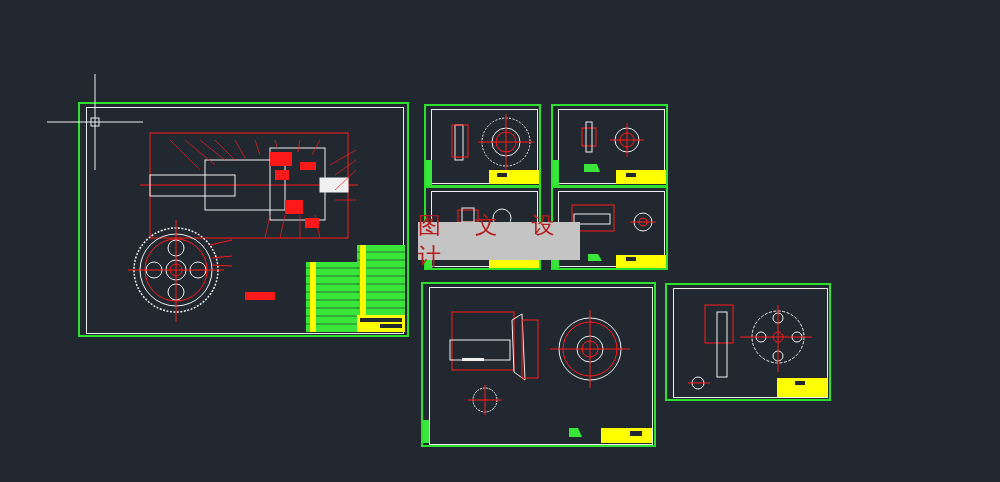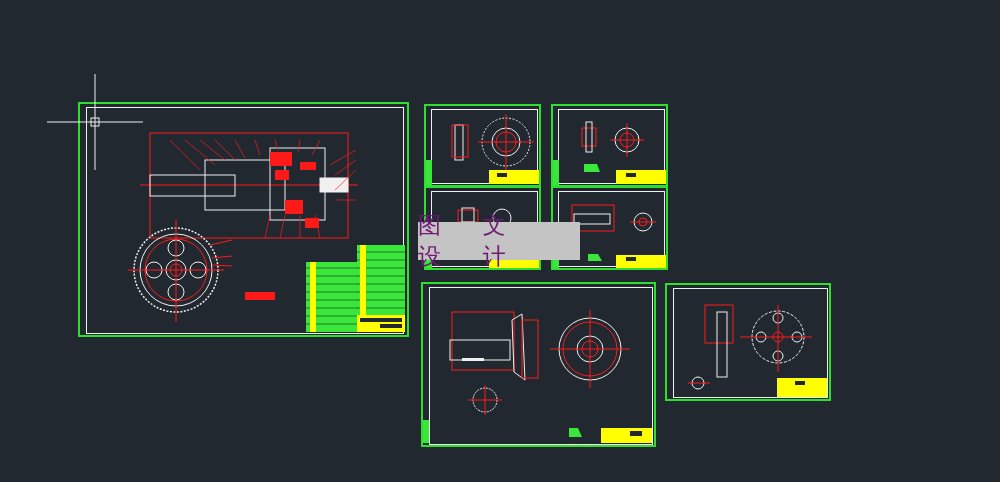--- a/index.html
+++ b/index.html
@@ -1,20 +1,20 @@
 <!DOCTYPE html>
 <html><head>
 <meta charset="utf-8">
 <style>
   html, body { margin:0; padding:0; }
   body { width:1000px; height:482px; background:#212830; position:relative; overflow:hidden; font-family:"DejaVu Sans", sans-serif; }
   .canvas { position:absolute; left:0; top:0; width:1000px; height:482px; }
   .sheet { position:absolute; border:2px solid #2ee02e; box-sizing:border-box; }
   .sheet .inner { position:absolute; border:1px solid #f0f0f0; box-sizing:border-box; }
-  .watermark { position:absolute; left:418px; top:222px; width:162px; height:38px; background:#c4c4c4; display:flex; align-items:center; justify-content:center; letter-spacing:14px; font-family:Liberation Mono, monospace; font-size:23px; color:#701a75; }
+  .watermark { position:absolute; left:418px; top:222px; width:162px; height:38px; background:#c4c4c4; display:flex; align-items:center; justify-content:center; letter-spacing:14px; font-family:Liberation Serif, serif; font-size:23px; color:#b91c1c; }
   svg { position:absolute; left:0; top:0; }
 </style>
 </head>
 <body>
 
 <div class="canvas">
 
   <div class="sheet" style="left:78px;top:102px;width:331px;height:235px;">
     <div class="inner" style="left:6px;top:3px;width:318px;height:227px;"></div>
   </div>

